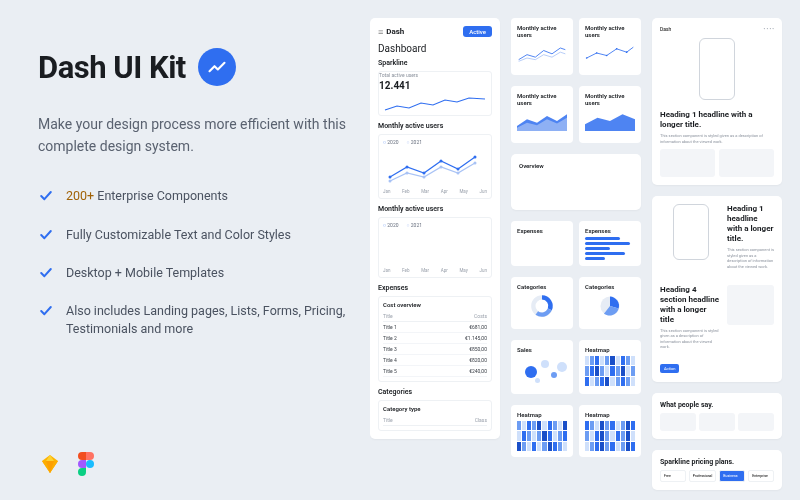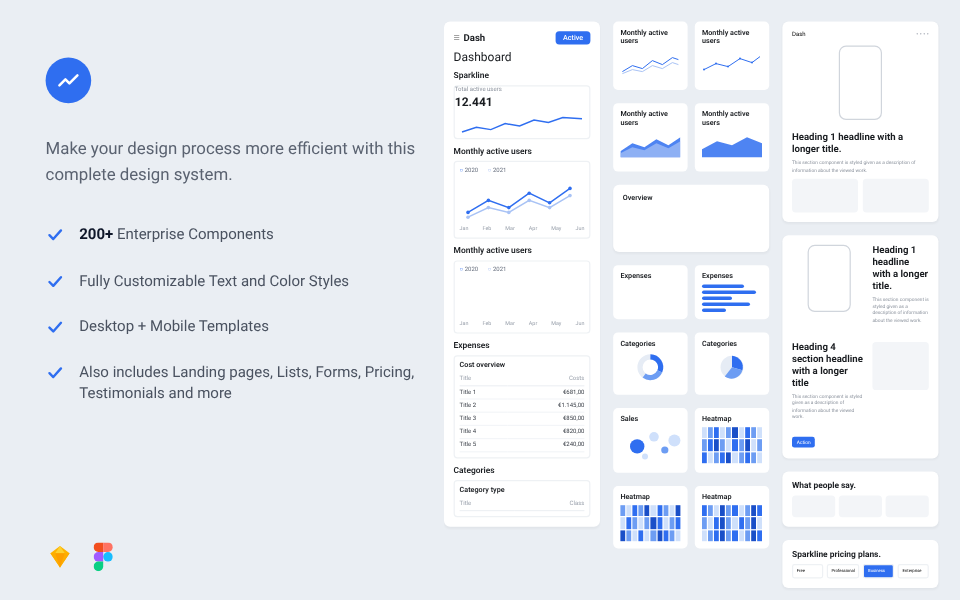--- a/index.html
+++ b/index.html
@@ -9,21 +9,21 @@
 .title-row{display:flex;align-items:center;gap:12px;margin-bottom:28px}
 .title{font-size:31px;font-weight:700;color:#1a1d21;letter-spacing:-0.5px}
 .badge{width:38px;height:38px;border-radius:50%;background:#2f6ef0;display:flex;align-items:center;justify-content:center}
 .badge svg{width:20px;height:20px}
 .subtitle{font-size:14px;color:#5a6270;line-height:1.55;margin-bottom:30px}
 .features{display:flex;flex-direction:column;gap:20px}
 .feature{display:flex;align-items:flex-start;gap:12px}
 .check{width:16px;height:16px;flex-shrink:0;margin-top:1px}
 .check svg{width:16px;height:16px}
 .ftext{font-size:12.5px;color:#4a5260;line-height:1.45}
-.ftext b{color:#0f172a;font-weight:700}
+.ftext b{color:#a16207;font-weight:400}
 .tools{margin-top:auto;display:flex;gap:16px;align-items:center}
 .tool-sketch{width:24px;height:24px}
 .tool-figma{width:16px;height:24px}
 .right{flex:1;position:relative;padding:18px 18px 0 0;display:flex;gap:11px;overflow:hidden}
 .col{display:flex;flex-direction:column;gap:11px;width:130px;flex-shrink:0}
 .card{background:#fff;border-radius:5px;padding:8px;box-shadow:0 1px 2px rgba(0,0,0,0.04)}
 .card-h{display:flex;align-items:center;justify-content:space-between;margin-bottom:6px}
 .brand{font-size:8px;font-weight:700;color:#1a1d21;display:flex;align-items:center;gap:3px}
 .brand::before{content:"≡";font-size:9px;color:#888}
 .btn-active{background:#2f6ef0;color:#fff;font-size:6px;padding:2px 6px;border-radius:3px;font-weight:500}
@@ -70,20 +70,21 @@
 .pricing{display:flex;gap:3px}
 .pricing>div{flex:1;border:1px solid #eef1f4;border-radius:2px;padding:3px;font-size:3.5px}
 .pricing>div.f{background:#2f6ef0;color:#fff}
 </style>
 </head>
 <body>
 
 <div class="page">
   <div class="left">
     <div class="title-row">
+      <div class="title">Dash UI Kit</div>
       <div class="badge">
         <svg viewBox="0 0 24 24" fill="none">
             <path d="M3 17 L9 11 L13 15 L21 7" stroke="#fff" stroke-width="2.5" stroke-linecap="round" stroke-linejoin="round"></path>
           </svg>
       </div>
     </div>
     <div class="subtitle">Make your design process more efficient with this complete design system.</div>
     <div class="features">
       <div class="feature">
         <span class="check"><svg viewBox="0 0 20 20">

